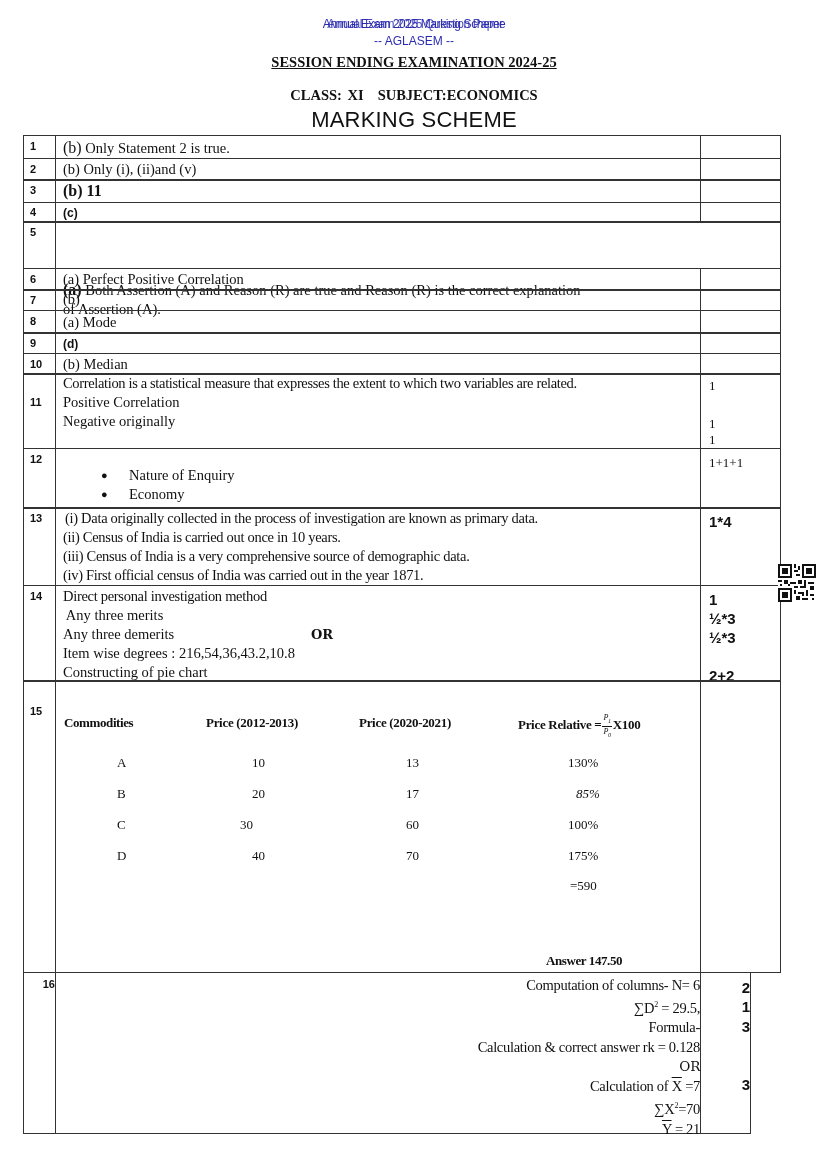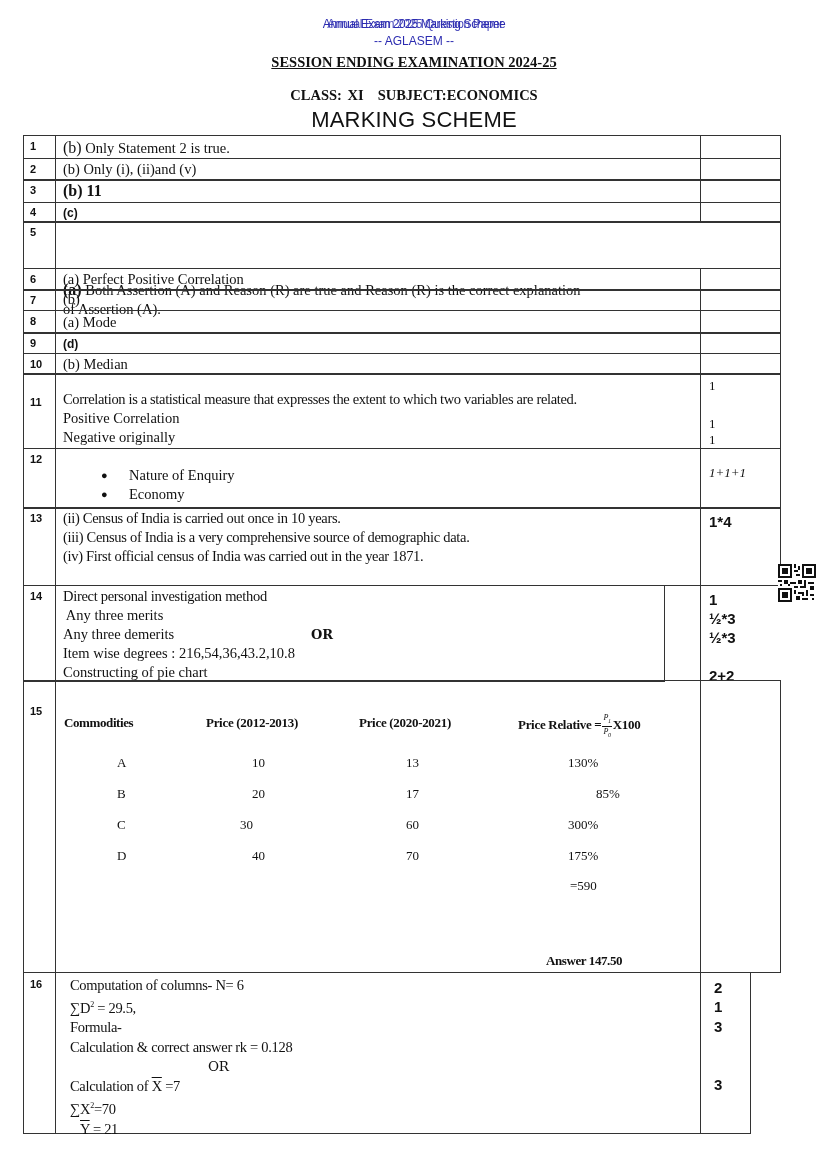--- a/index.html
+++ b/index.html
@@ -103,59 +103,60 @@
 </div>
 
 <div class="row" style="top:352.5px;width:758px;height:22px;">
   <div class="num">10</div>
   <div class="ans" style="padding-top:1px;"><span>(b) Median</span></div>
   <div class="mark"></div>
 </div>
 
 <div class="row" style="top:373px;width:758px;height:76px;">
   <div class="num" style="padding-top:22px;">11</div>
-  <div class="ans" style="padding-top:16px;">
+  <div class="ans" style="padding-top:0;">
     <div style="letter-spacing:-0.35px;">Correlation is a statistical measure that expresses the extent to which two variables are related.</div>
     <div>Positive Correlation</div>
     <div>Negative originally</div>
   </div>
   <div class="mark" style="font-weight:normal;font-family:'Liberation Serif',serif;font-size:13px;padding-top:2px;">
     <div>1</div>
     <div style="height:19px;"></div>
     <div>1</div>
     <div style="margin-top:-3px;">1</div>
   </div>
 </div>
 
 <div class="row" style="top:447.5px;width:758px;height:61px;">
   <div class="num">12</div>
   <div class="ans" style="padding-top:1px;">
     <ul class="bullets">
       <li>Nature of Enquiry</li>
       <li>Economy</li>
     </ul>
   </div>
-  <div class="mark" style="font-weight:normal;font-family:'Liberation Serif',serif;font-size:13px;padding-top:14px;font-style:italic;">
+  <div class="mark" style="font-weight:normal;font-family:'Liberation Serif',serif;font-size:13px;padding-top:4px;">
     <div>1+1+1</div>
   </div>
 </div>
 
 <div class="row" style="top:507px;width:758px;height:79px;">
   <div class="num">13</div>
   <div class="ans" style="padding-top:1px;letter-spacing:-0.3px;">
+    <div style="padding-left:2px;">(i) Data originally collected in the process of investigation are known as primary data.</div>
     <div>(ii) Census of India is carried out once in 10 years.</div>
     <div>(iii) Census of India is a very comprehensive source of demographic data.</div>
     <div>(iv) First official census of India was carried out in the year 1871.</div>
   </div>
   <div class="mark">
     <div>1*4</div>
   </div>
 </div>
 
-<div class="row" style="top:584.5px;width:642px;height:97px;">
+<div class="row" style="top:584.5px;width:758px;height:97px;">
   <div class="num">14</div>
   <div class="ans" style="padding-top:1px;">
     <div style="letter-spacing:-0.3px;">Direct personal investigation method</div>
     <div style="white-space:pre;"> Any three merits</div>
     <div style="position:relative;">
       <span>Any three demerits</span>
       <span style="position:absolute;left:248px;font-weight:bold;font-family:'DejaVu Serif',serif;font-size:13px;">OR</span>
     </div>
     <div>Item wise degrees : 216,54,36,43.2,10.8</div>
     <div>Constructing of pie chart</div>
@@ -180,39 +181,39 @@
     </span>
 
     <span class="c" style="left:61px;top:72px;">A</span>
     <span class="c" style="left:196px;top:72px;">10</span>
     <span class="c" style="left:350px;top:72px;">13</span>
     <span class="c" style="left:512px;top:72px;">130%</span>
 
     <span class="c" style="left:61px;top:103px;">B</span>
     <span class="c" style="left:196px;top:103px;">20</span>
     <span class="c" style="left:350px;top:103px;">17</span>
-    <span class="c" style="left:540px;top:103px;">85%</span>
+    <span class="c" style="left:520px;top:103px;font-style:italic;">85%</span>
 
     <span class="c" style="left:61px;top:134px;">C</span>
     <span class="c" style="left:184px;top:134px;">30</span>
     <span class="c" style="left:350px;top:134px;">60</span>
-    <span class="c" style="left:512px;top:134px;">300%</span>
+    <span class="c" style="left:512px;top:134px;">100%</span>
 
     <span class="c" style="left:61px;top:165px;">D</span>
     <span class="c" style="left:196px;top:165px;">40</span>
     <span class="c" style="left:350px;top:165px;">70</span>
     <span class="c" style="left:512px;top:165px;">175%</span>
 
     <span class="c" style="left:514px;top:195px;">=590</span>
     <span class="c" style="left:490px;top:222px;font-weight:bold;letter-spacing:-0.4px;margin-top:48px;">Answer 147.50</span>
   </div>
   <div class="mark"></div>
 </div>
 
-<div class="row" style="top:971.5px;width:728px;height:162px;">
+<div class="row" style="top:971.5px;width:728px;height:162px;text-align:right;">
   <div class="num" style="padding-top:5px;">16</div>
   <div class="ans" style="padding-left:14px;padding-top:3px;line-height:19.5px;letter-spacing:-0.3px;">
     <div>Computation of columns- N= 6</div>
     <div><span>∑D</span><sup style="font-size:8px;">2</sup><span> = 29.5,</span></div>
     <div>Formula-</div>
     <div>Calculation &amp; correct answer rk = 0.128</div>
     <div style="padding-left:138px;font-family:'DejaVu Serif',serif;font-size:13.5px;">OR</div>
     <div><span>Calculation of </span><span class="ovl">X</span><span> =7</span></div>
     <div><span>∑X</span><sup style="font-size:8px;">2</sup><span>=70</span></div>
     <div style="padding-left:10px;"><span class="ovl">Y</span><span> = 21</span></div>

